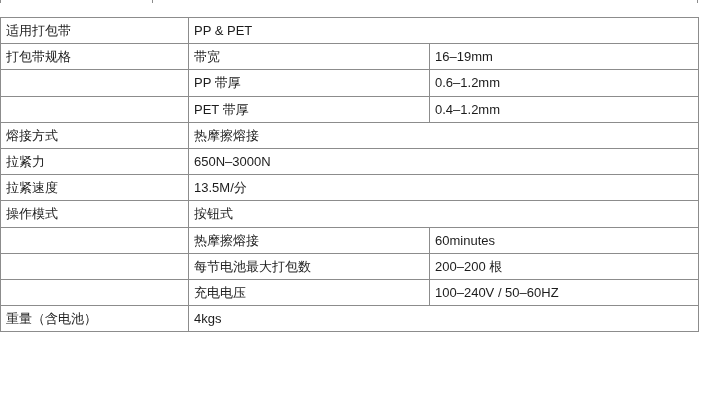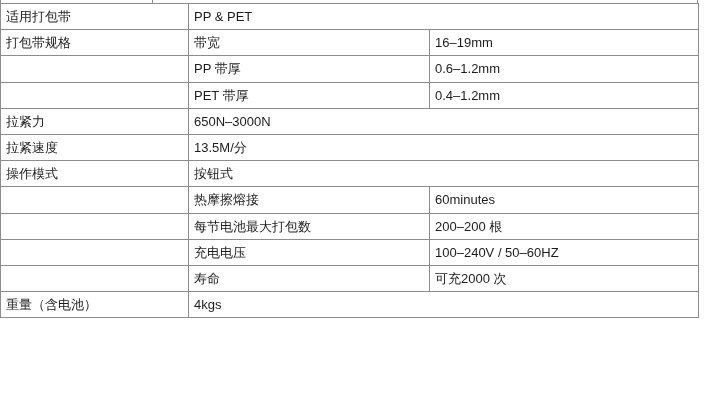--- a/index.html
+++ b/index.html
@@ -18,21 +18,21 @@
   
   .top-sliver-line{
     position:absolute;top:0;width:1px;height:3px;
     background:var(--border-color);
   }
   .sliver-left{left:0;}
   .sliver-mid{left:152px;}
   .sliver-right{left:697px;}
 
   table.spec-table{
-    position:absolute;left:0;top:3px;
+    position:absolute;left:0;top:17px;
     width:698px;
     border-collapse:collapse;
     table-layout:fixed;
   }
   table.spec-table td{
     border:1px solid var(--border-color);
     height:25.2px;
     padding:0 4px 0 5px;
     font-size:13px;
     line-height:15px;
@@ -69,20 +69,24 @@
         <td></td>
         <td>PP 带厚</td>
         <td>0.6–1.2mm</td>
       </tr>
       <tr>
         <td></td>
         <td>PET 带厚</td>
         <td>0.4–1.2mm</td>
       </tr>
       <tr>
+        <td>熔接方式</td>
+        <td colspan="2">热摩擦熔接</td>
+      </tr>
+      <tr>
         <td>拉紧力</td>
         <td colspan="2">650N–3000N</td>
       </tr>
       <tr>
         <td>拉紧速度</td>
         <td colspan="2">13.5M/分</td>
       </tr>
       <tr>
         <td>操作模式</td>
         <td colspan="2">按钮式</td>
@@ -96,22 +100,17 @@
         <td></td>
         <td>每节电池最大打包数</td>
         <td>200–200 根</td>
       </tr>
       <tr>
         <td></td>
         <td>充电电压</td>
         <td>100–240V / 50–60HZ</td>
       </tr>
       <tr>
-        <td></td>
-        <td>寿命</td>
-        <td>可充2000 次</td>
-      </tr>
-      <tr>
         <td>重量（含电池）</td>
         <td colspan="2">4kgs</td>
       </tr>
     </tbody>
 </table>
 
 </body></html>

